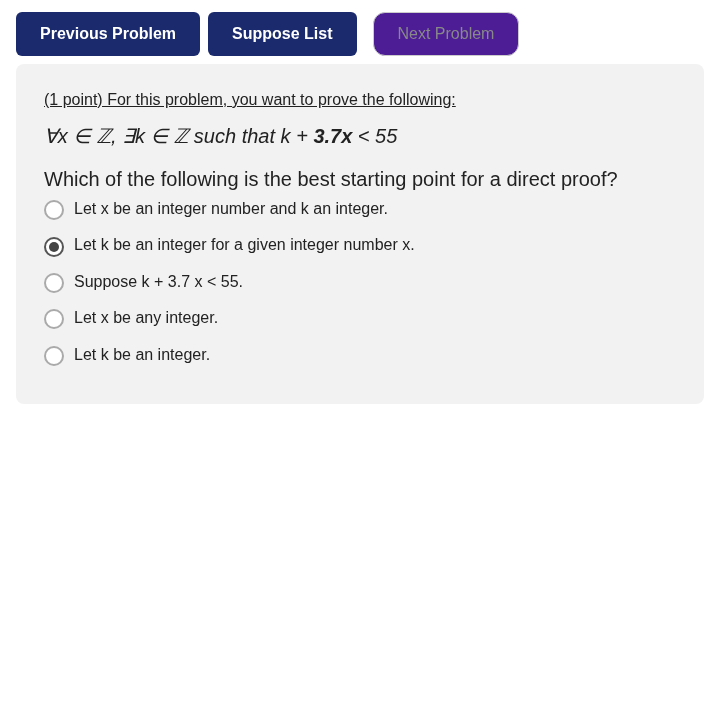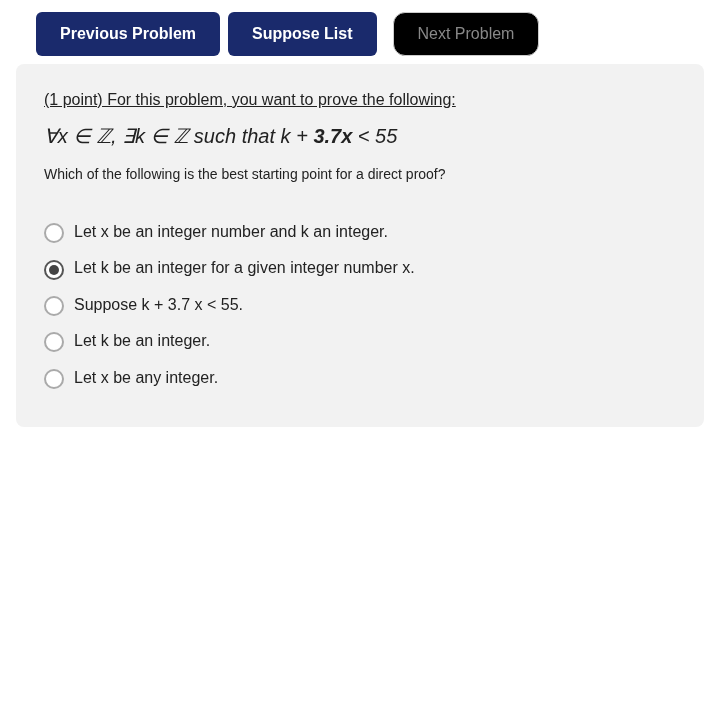--- a/index.html
+++ b/index.html
@@ -8,35 +8,34 @@
       background: #ffffff;
       width: 720px;
       min-height: 719px;
       padding: 12px 16px;
     }
     .nav-buttons {
       display: flex;
       flex-wrap: wrap;
       gap: 8px;
       margin-bottom: 8px;
-      margin-left: 20px;
     }
     .btn-primary {
       background-color: #1a2a6c;
       color: #ffffff;
       border: none;
       border-radius: 6px;
       padding: 12px 24px;
       font-size: 16px;
       font-weight: bold;
       cursor: pointer;
       min-width: 140px;
     }
     .btn-disabled {
-      background-color: #000000;
+      background-color: #4c1d95;
       color: #888888;
       border: 1px solid #cccccc;
       border-radius: 12px;
       padding: 12px 24px;
       font-size: 16px;
       font-weight: normal;
       cursor: default;
       min-width: 140px;
     }
     .problem-box {
@@ -53,23 +52,23 @@
       text-decoration: underline;
     }
     .math-statement {
       font-size: 20px;
       color: #222;
       margin-bottom: 12px;
       font-style: italic;
       line-height: 1.6;
     }
     .question-text {
-      font-size: 14px;
+      font-size: 20px;
       color: #222;
-      margin-bottom: 36px;
+      margin-bottom: 4px;
       line-height: 1.5;
     }
     .options-list {
       list-style: none;
       padding: 0;
     }
     .option-item {
       display: flex;
       align-items: center;
       gap: 10px;
@@ -134,20 +133,20 @@
         <div class="radio-inner"></div>
       </div>
       <span class="option-label">Let k be an integer for a given integer number x.</span>
     </li>
     <li class="option-item">
       <div class="radio-outer"></div>
       <span class="option-label">Suppose k + 3.7 x &lt; 55.</span>
     </li>
     <li class="option-item">
       <div class="radio-outer"></div>
-      <span class="option-label">Let k be an integer.</span>
+      <span class="option-label">Let x be any integer.</span>
     </li>
     <li class="option-item">
       <div class="radio-outer"></div>
-      <span class="option-label">Let x be any integer.</span>
+      <span class="option-label">Let k be an integer.</span>
     </li>
   </ul>
 </div>
 
 </body></html>

